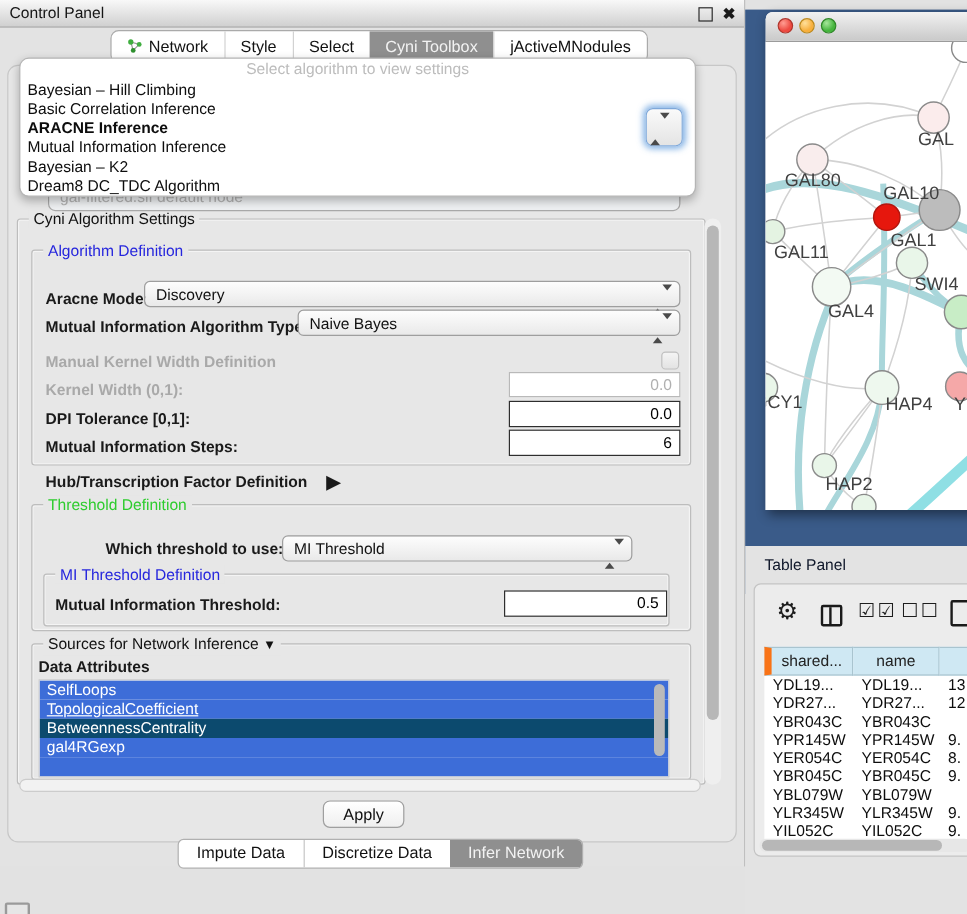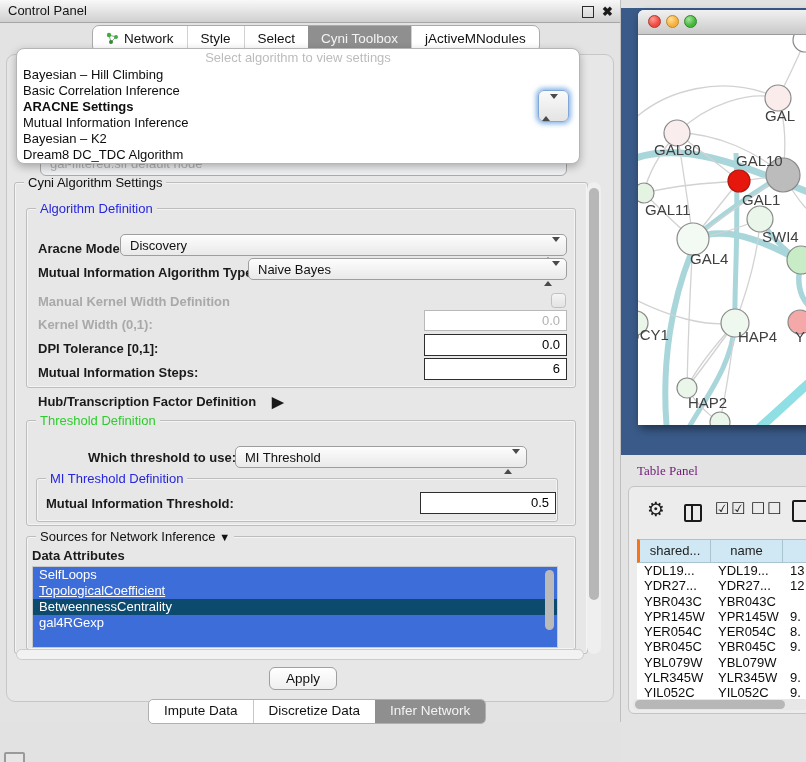--- a/index.html
+++ b/index.html
@@ -71,33 +71,33 @@
   #net-titlebar{left:0;top:0;width:100%;height:25px;background:linear-gradient(#f1f1f1,#c9c9c9);
                 border-radius:6px 6px 0 0;border-bottom:1px solid #9b9b9b;box-sizing:border-box;}
   .light{position:absolute;top:5px;width:13px;height:13px;border-radius:50%;}
   #light-red{left:10px;background:radial-gradient(circle at 35% 30%,#ff9d92,#ed4a41 60%);border:1px solid #b0352c;box-sizing:border-box;}
   #light-yellow{left:28px;background:radial-gradient(circle at 35% 30%,#ffe09b,#f7af3d 60%);border:1px solid #bd8a1e;box-sizing:border-box;}
   #light-green{left:46px;background:radial-gradient(circle at 35% 30%,#a5e69a,#46b53e 60%);border:1px solid #2e8727;box-sizing:border-box;}
   #net-canvas{left:0;top:25px;width:200px;height:390px;background:#ffffff;overflow:hidden;}
   .node-label{font-size:15px;fill:#404040;font-family:"Liberation Sans",sans-serif;}
   
   #tp-region{left:621px;top:455px;width:185px;height:307px;background:#e3e3e3;}
-  #tp-title{left:16px;top:8px;font-size:13px;color:#701a75;font-family:Liberation Serif, serif;}
+  #tp-title{left:16px;top:8px;font-size:13px;color:#0f172a;}
   #tp-panel{left:7px;top:31px;width:190px;height:228px;background:#ececec;border:1px solid #c4c4c4;border-radius:6px;box-sizing:border-box;}
   .tool-icon{position:absolute;color:#1d1d1d;font-family:"DejaVu Sans",sans-serif;}
   #icon-gear{left:18px;top:10px;font-size:20px;}
   #icon-columns{left:55px;top:17px;width:14px;height:14px;border:2px solid #1a1a1a;border-radius:2px;}
   #icon-columns div{position:absolute;left:5px;top:0;width:2px;height:14px;background:#1a1a1a;}
   #icon-checked{left:86px;top:12px;font-size:16px;letter-spacing:2px;}
   #icon-unchecked{left:122px;top:12px;font-size:16px;letter-spacing:2px;}
   #icon-doc{left:163px;top:13px;width:14px;height:18px;border:2px solid #1a1a1a;border-radius:2px;background:#ececec;}
   #tp-table{left:8px;top:52px;width:210px;background:#ffffff;position:absolute;}
   .tp-hrow{display:flex;height:24px;}
   .tp-hcell{background:#cfe8f3;border:1px solid #a9c4cf;border-left:none;font-size:13px;text-align:center;line-height:22px;box-sizing:border-box;color:#222;}
-  .tp-hcell:first-child{border-left:3px solid #f97316;}
+  .tp-hcell:first-child{border-left:6px solid #f97316;}
   .tp-row{display:flex;height:15.3px;}
   .tp-cell{font-size:13px;line-height:15.3px;padding-left:7px;box-sizing:border-box;white-space:nowrap;overflow:hidden;color:#0d0d0d;}
   .cw0{width:74px;} .cw1{width:72px;} .cw2{width:64px;}
   #tp-hscroll{left:4px;top:212px;width:176px;height:11px;background:#e7e7e7;border-radius:5px;}
   #tp-hthumb{position:absolute;left:2px;top:1px;width:150px;height:9px;background:#b7b7b7;border-radius:5px;}
   
   #top-left-tick{left:8px;top:0;width:3px;height:5px;background:#666;}
   #bl-icon{left:4px;top:752px;width:17px;height:12px;border:2px solid #9a9a9a;border-radius:2px;background:#e6e6e6;}
 </style>
 </head>
@@ -128,21 +128,21 @@
 
   <div id="content-panel" class="abs"></div>
 
   <div id="occluded-combo" class="abs">gal-filtered.sif default node</div>
 
   <div id="algo-popup" class="abs">
     <div id="algo-hint">Select algorithm to view settings</div>
     <div id="algo-items">
         <div class="algo-item">Bayesian – Hill Climbing</div>
         <div class="algo-item">Basic Correlation Inference</div>
-        <div class="algo-item bold">ARACNE Settings</div>
+        <div class="algo-item bold">ARACNE Inference</div>
         <div class="algo-item">Mutual Information Inference</div>
         <div class="algo-item">Bayesian – K2</div>
         <div class="algo-item">Dream8 DC_TDC Algorithm</div>
       </div>
   </div>
   <div id="focus-combo-frag" class="abs">
     <span class="combo-arrows"><span class="tri-up"></span><span class="tri-down"></span></span>
   </div>
 
   <div class="group" style="left:14px;top:182px;width:572px;height:470px;text-align:right;">

